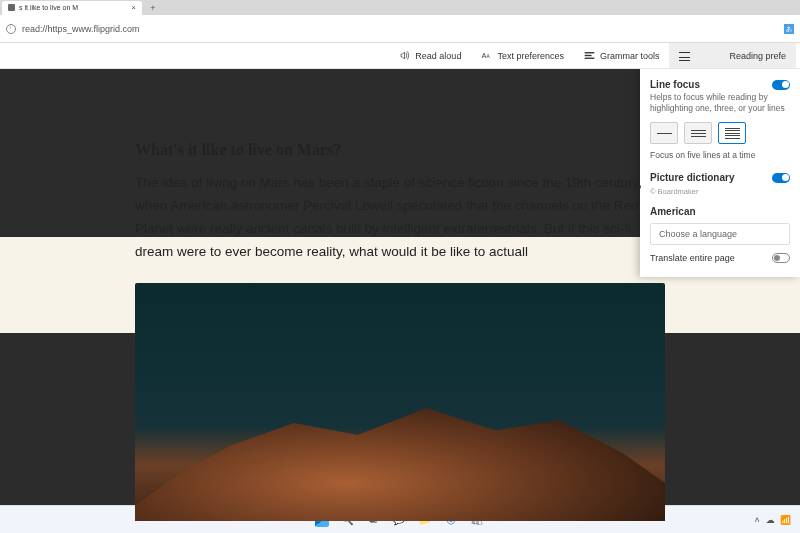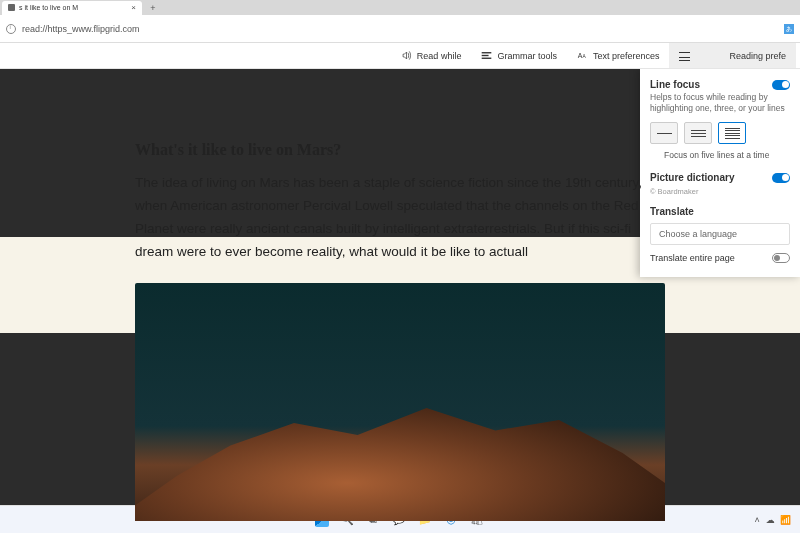--- a/index.html
+++ b/index.html
@@ -44,21 +44,21 @@
   .panel h4 .toggle { width:18px; height:10px; border-radius:5px; background:#0078d4; position:relative; }
   .panel h4 .toggle::after{content:"";width:7px;height:7px;background:#fff;border-radius:50%;position:absolute;right:1.5px;top:1.5px;}
   .panel .desc { color:#666; font-size:8.5px; line-height:11px; margin-bottom:8px; }
   .lines-row { display:flex; gap:6px; margin-bottom:6px; }
   .line-opt { width:28px; height:22px; border:1px solid #ccc; border-radius:2px; display:flex; align-items:center; justify-content:center; cursor:pointer; background:#f3f3f3;}
   .line-opt.selected { border:1.5px solid #0078d4; background:#fff;}
   .line-opt span{display:block;width:15px;background:#444;height:1px;}
   .stack1 span{height:1px;}
   .stack3 {flex-direction:column;gap:2px;}
   .stack5 {flex-direction:column;gap:1.5px;}
-  .hint { font-size:8.5px; color:#555; margin-bottom:12px;margin-left:14px;}
+  .hint { font-size:8.5px; color:#555; margin-bottom:12px;}
   .credit { font-size:7.5px; color:#999; margin:4px 0 10px;}
   .lang-box { border:1px solid #ddd; border-radius:2px; padding:5px 8px; font-size:9px; color:#666; margin:6px 0 8px; cursor:pointer;}
   .trow { display:flex; align-items:center; justify-content:space-between;}
   .trow .toggle-off { width:18px; height:10px; border-radius:5px; border:1px solid #888; position:relative;}
   .trow .toggle-off::after{content:"";width:6px;height:6px;background:#888;border-radius:50%;position:absolute;left:1px;top:1px;}
 
   
   .taskbar { height:28px; background:#f1f4fb; display:flex; align-items:center; justify-content:center; gap:10px; position:absolute; bottom:0; left:0; right:0; border-top:1px solid #e0e0e0;}
   .tb-icon { width:16px; height:16px; display:flex; align-items:center; justify-content:center; font-size:11px; cursor:pointer; color:#444;}
   .tb-icon.start{background:linear-gradient(135deg,#0078d4 0 50%,#48b0f7 50% 100%);width:14px;height:14px;border-radius:2px;}
@@ -80,36 +80,36 @@
   <span class="addr-icon"></span>
   <span class="addr-url">read://https_www.flipgrid.com</span>
   <span class="addr-right">あ</span>
 </div>
 
 <div class="readerbar">
   <div class="rt-item">
     <svg class="rt-ico" viewBox="0 0 16 16">
         <path d="M3 6h2l3-3v10l-3-3H3z M10 4c1.5 1 1.5 7 0 8 M12 2c2.5 2 2.5 10 0 12" fill="none" stroke="#333" stroke-width="1"></path>
       </svg>
-    <span>Read while</span>
+    <span>Read aloud</span>
+  </div>
+  <div class="rt-item">
+    <svg class="rt-ico" viewBox="0 0 16 16">
+        <text x="1" y="12" font-size="10" fill="#333">A</text>
+        <text x="8" y="12" font-size="7" fill="#333">A</text>
+      </svg>
+    <span>Text preferences</span>
   </div>
   <div class="rt-item">
     <svg class="rt-ico" viewBox="0 0 16 16">
         <rect x="1" y="3" width="14" height="2" fill="#333"></rect>
         <rect x="1" y="7" width="10" height="2" fill="#333"></rect>
         <rect x="1" y="11" width="14" height="2" fill="#333"></rect>
       </svg>
     <span>Grammar tools</span>
-  </div>
-  <div class="rt-item">
-    <svg class="rt-ico" viewBox="0 0 16 16">
-        <text x="1" y="12" font-size="10" fill="#333">A</text>
-        <text x="8" y="12" font-size="7" fill="#333">A</text>
-      </svg>
-    <span>Text preferences</span>
   </div>
   <div class="rt-item active">
     <span class="rt-ico ico-lines dense"></span>
     <span>Reading prefe</span>
   </div>
 </div>
 
 <div class="viewport">
   <div class="focus-band"></div>
   <div class="page">
@@ -148,21 +148,21 @@
     </div>
     <div class="hint">Focus on five lines at a time</div>
 
     <h4>
       <span>Picture dictionary</span>
       <span class="toggle"></span>
     </h4>
     <div class="credit">© Boardmaker</div>
 
     <h4>
-      <span>Translate</span>
+      <span>American</span>
     </h4>
     <div class="lang-box">Choose a language</div>
     <div class="trow">
       <span>Translate entire page</span>
       <span class="toggle-off"></span>
     </div>
   </div>
 </div>
 
 <div class="taskbar">

